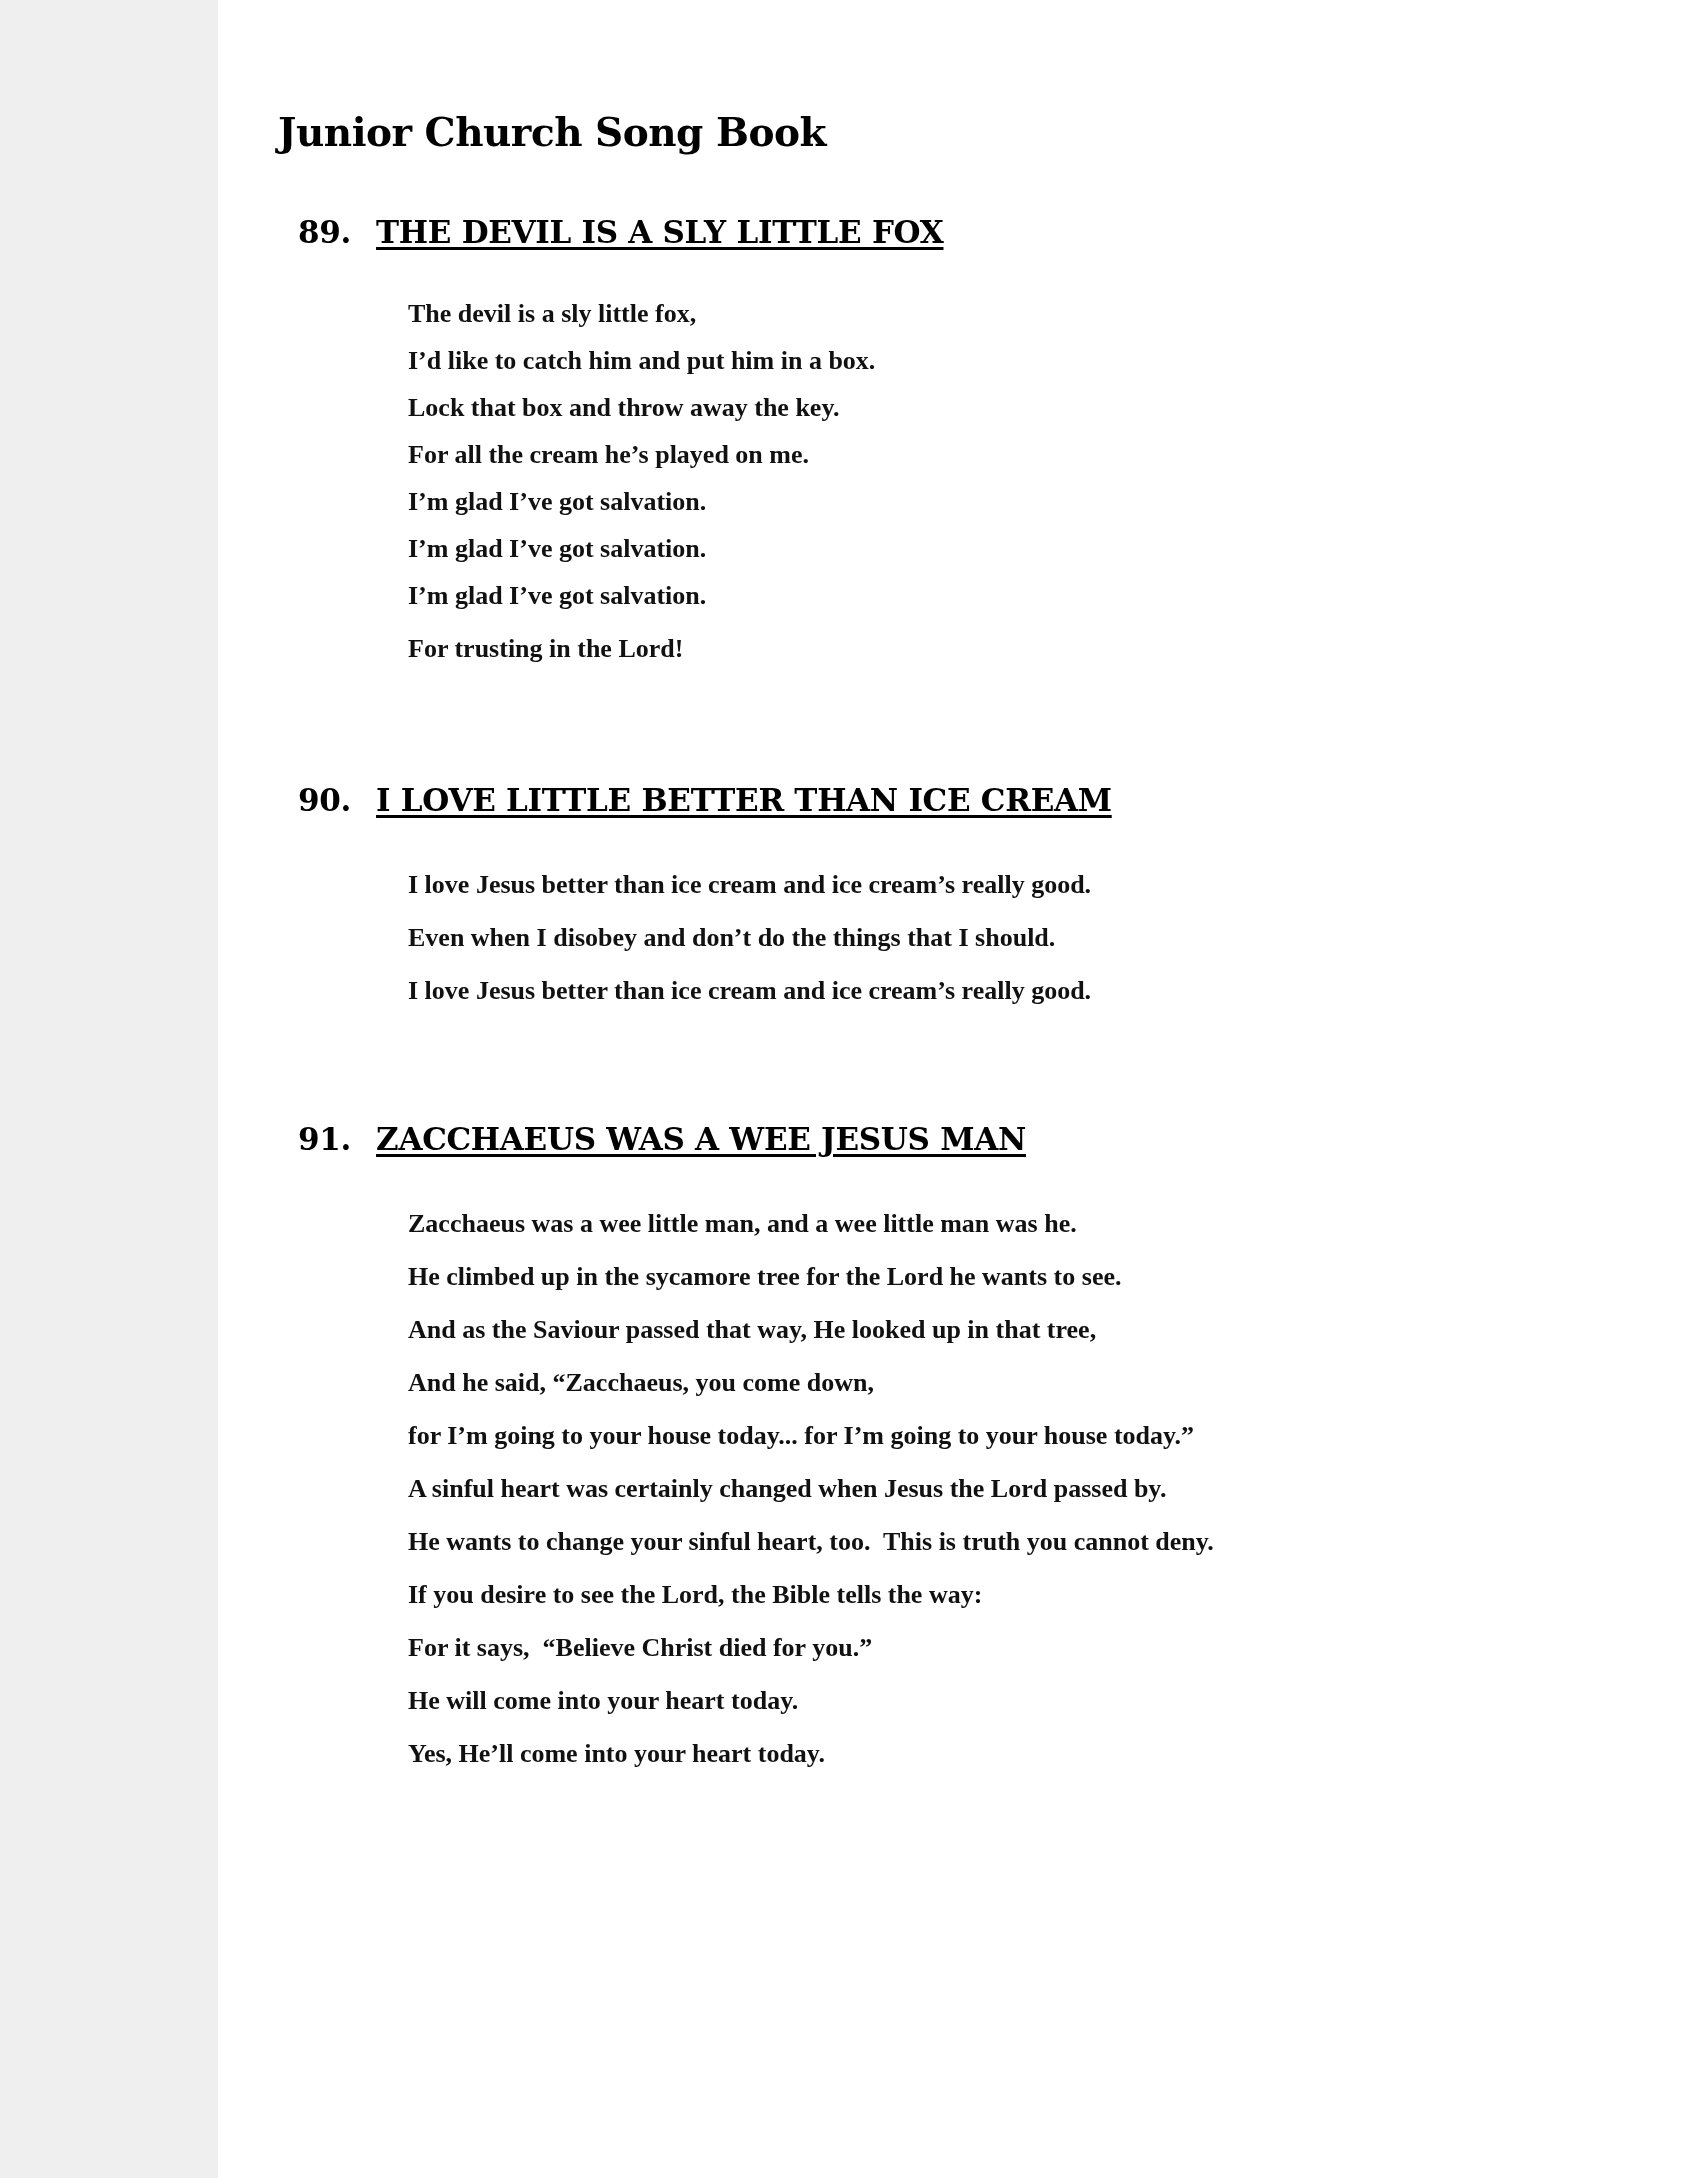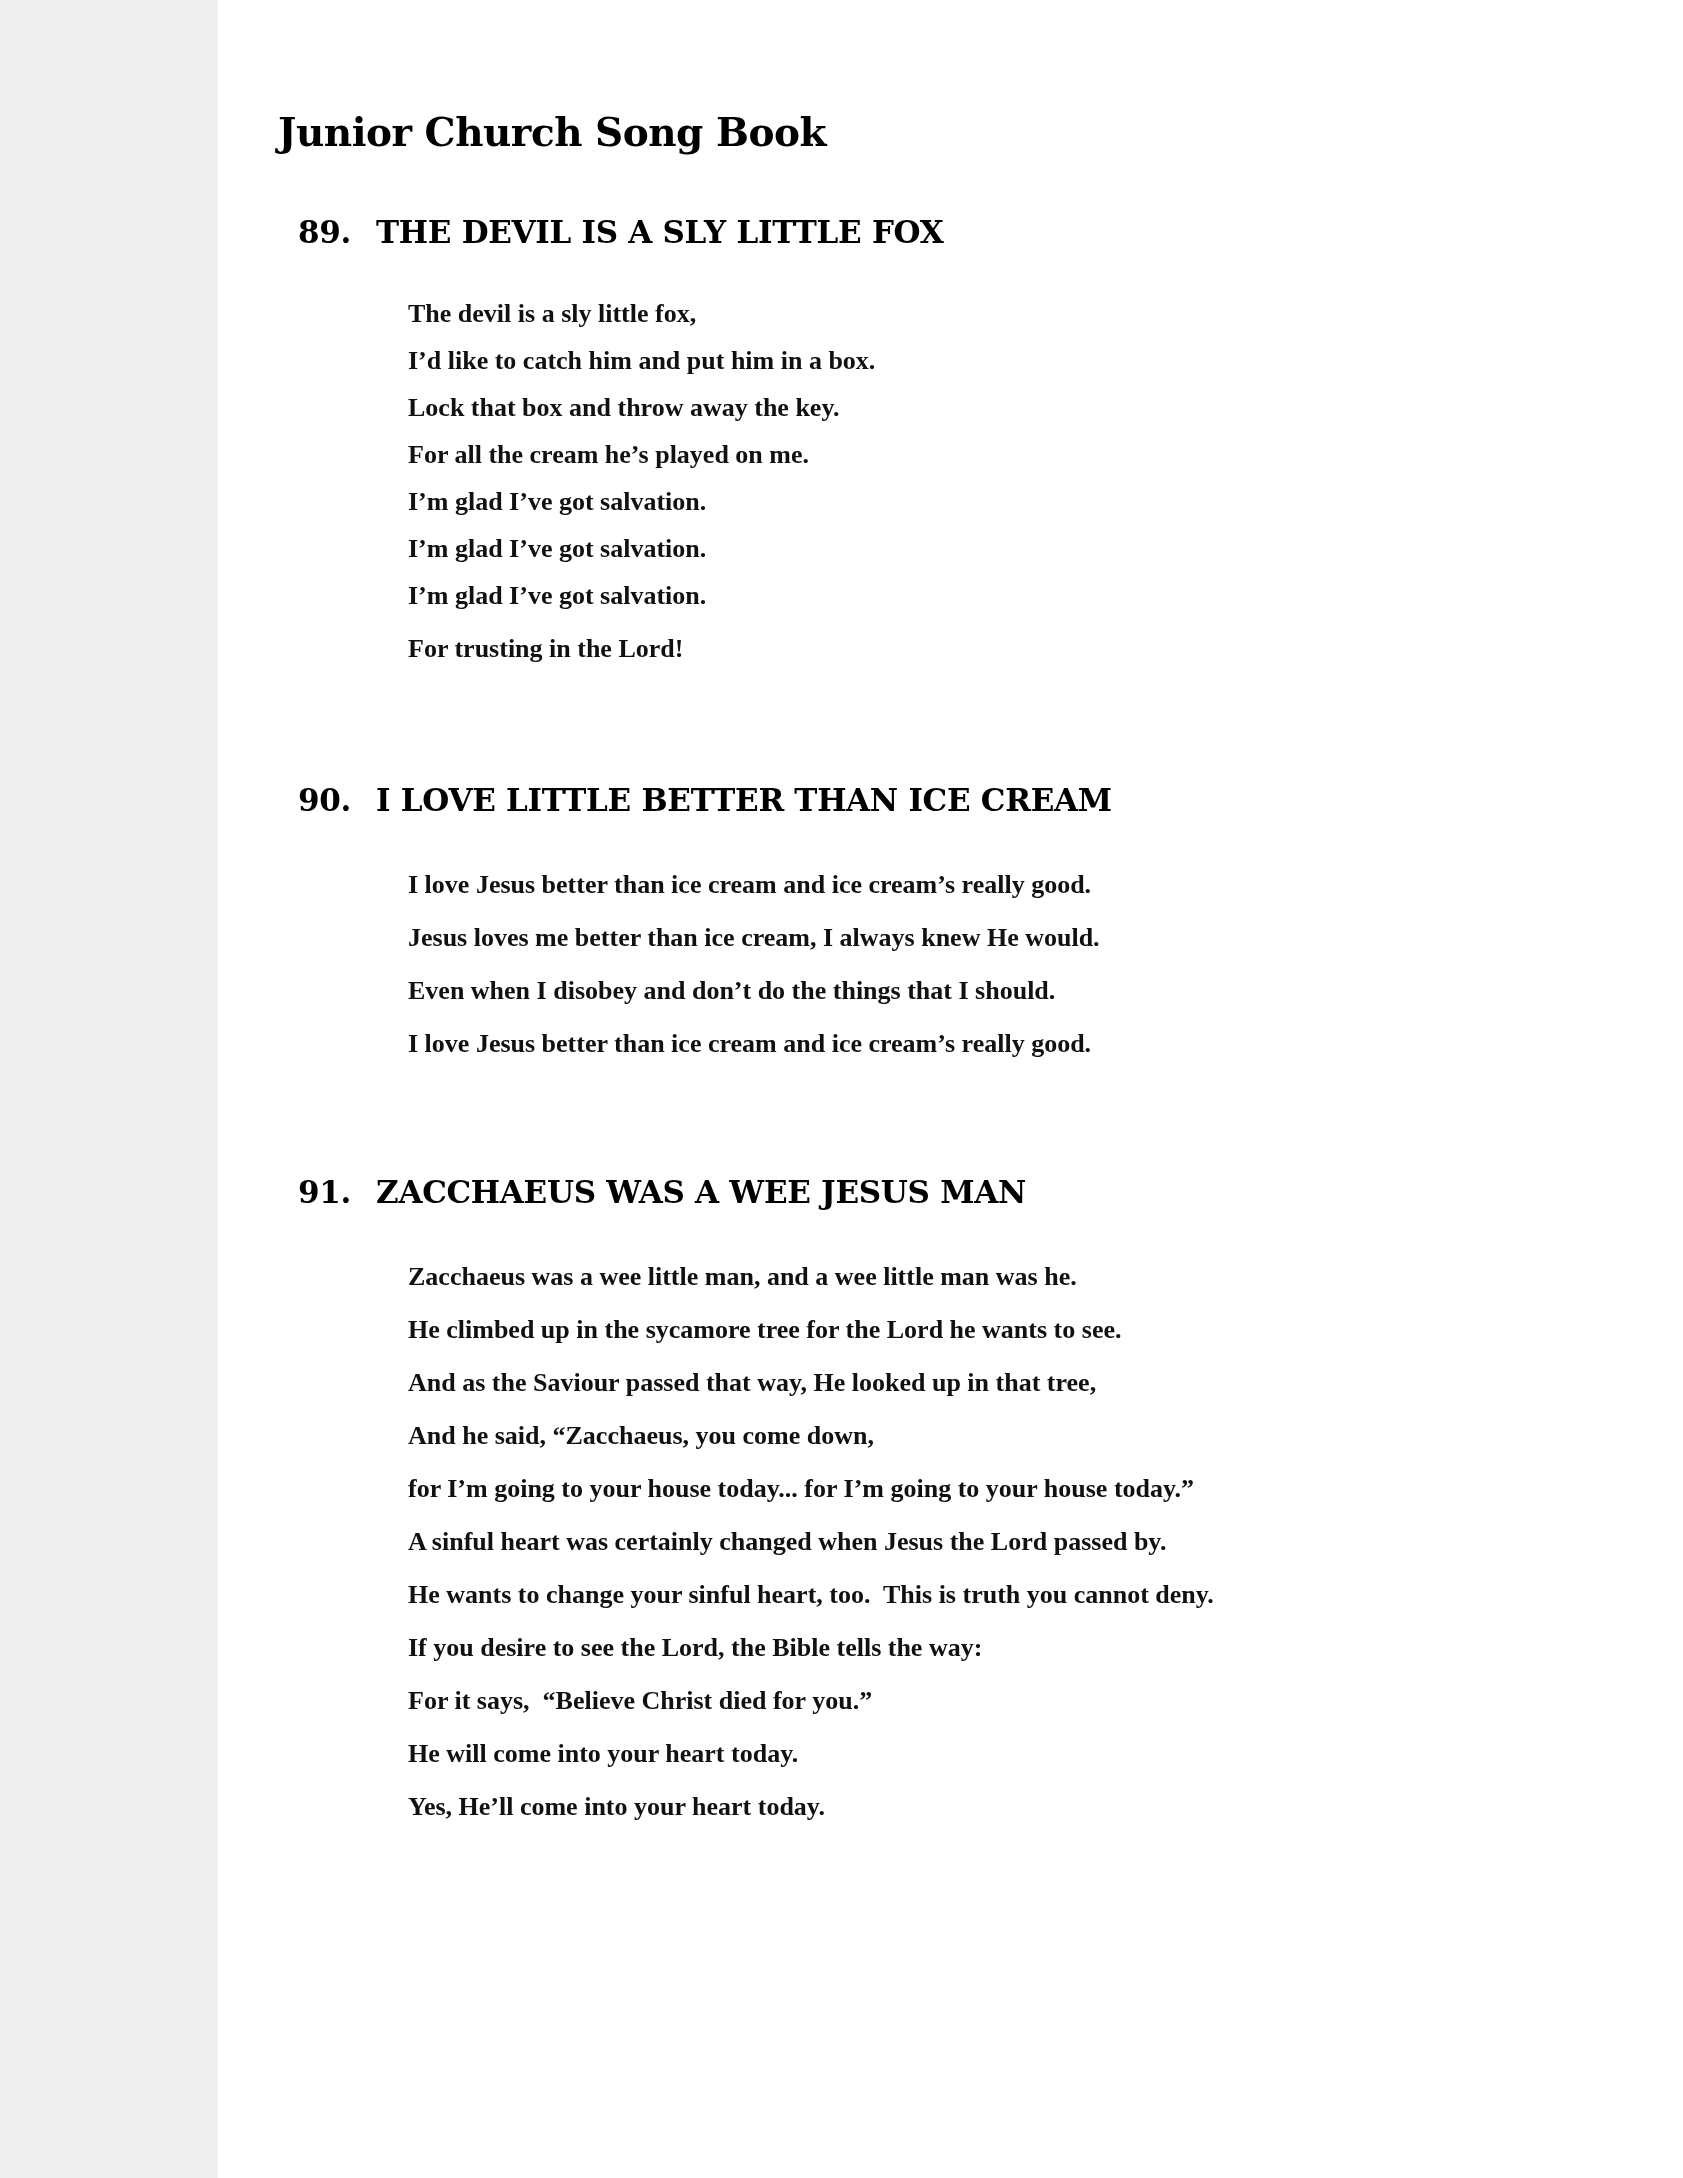--- a/index.html
+++ b/index.html
@@ -56,20 +56,21 @@
     color: #000;
     margin: 0 0 0 50px;
     letter-spacing: -0.3px;
     gap: 12px;
   }
   .song-number {
     margin-right: 13px;
     white-space: nowrap;
   }
   .song-title {
+    text-decoration: underline;
     text-underline-offset: 4px;
     text-decoration-thickness: 3px;
   }
   .lyrics {
     margin: 40px 0 0 160px;
   }
   .lyric-line {
     font-family: Liberation Serif, serif;
     font-weight: bold;
     font-size: 26px;
@@ -110,21 +111,20 @@
       </div>
     </section>
 
     <section class="song song-2">
       <div class="song-heading">
         <span class="song-number">90.</span>
         <span class="song-title">I LOVE LITTLE BETTER THAN ICE CREAM</span>
       </div>
       <div class="lyrics">
         <div class="lyric-line">I love Jesus better than ice cream and ice cream’s really good.</div>
-        <div class="lyric-line">Jesus loves me better than ice cream, I always knew He would.</div>
         <div class="lyric-line">Even when I disobey and don’t do the things that I should.</div>
         <div class="lyric-line">I love Jesus better than ice cream and ice cream’s really good.</div>
       </div>
     </section>
 
     <section class="song song-3">
       <div class="song-heading">
         <span class="song-number">91.</span>
         <span class="song-title">ZACCHAEUS WAS A WEE JESUS MAN</span>
       </div>

